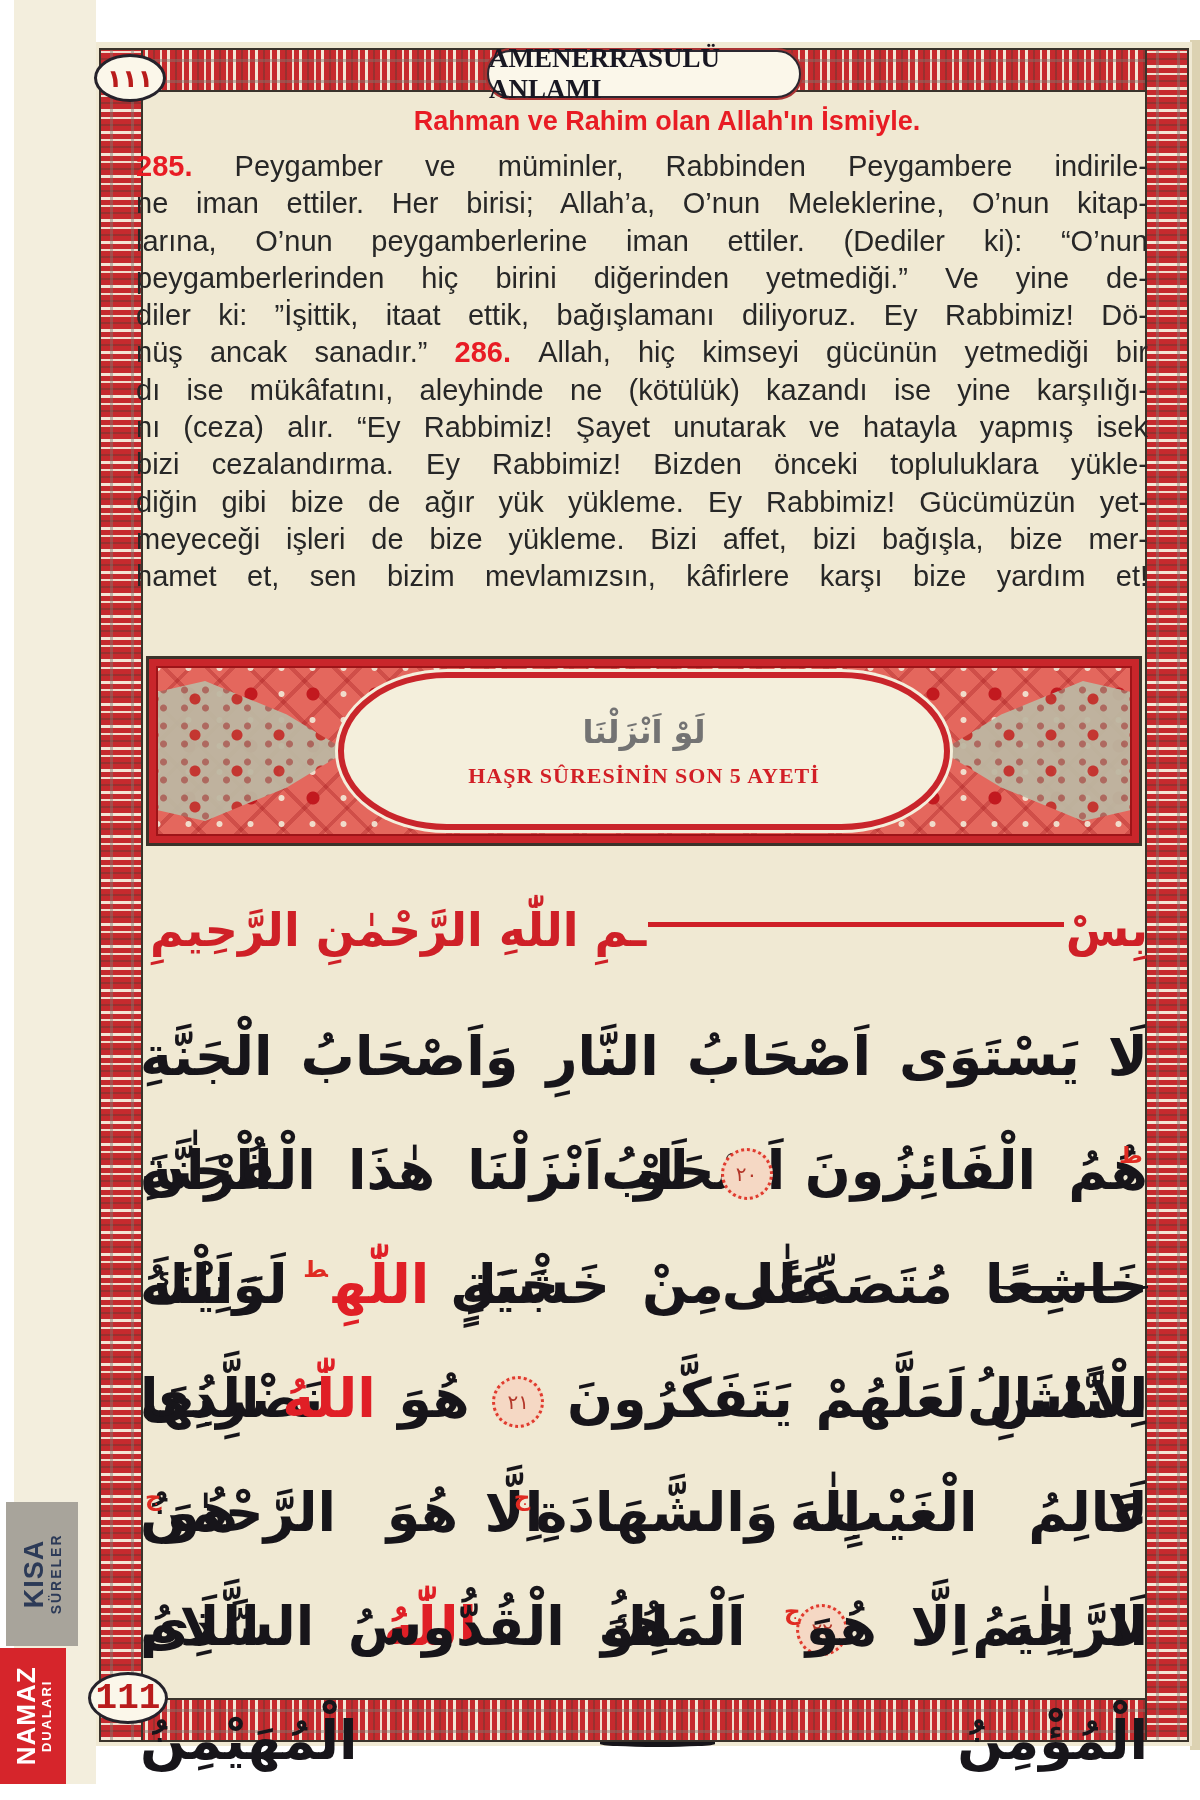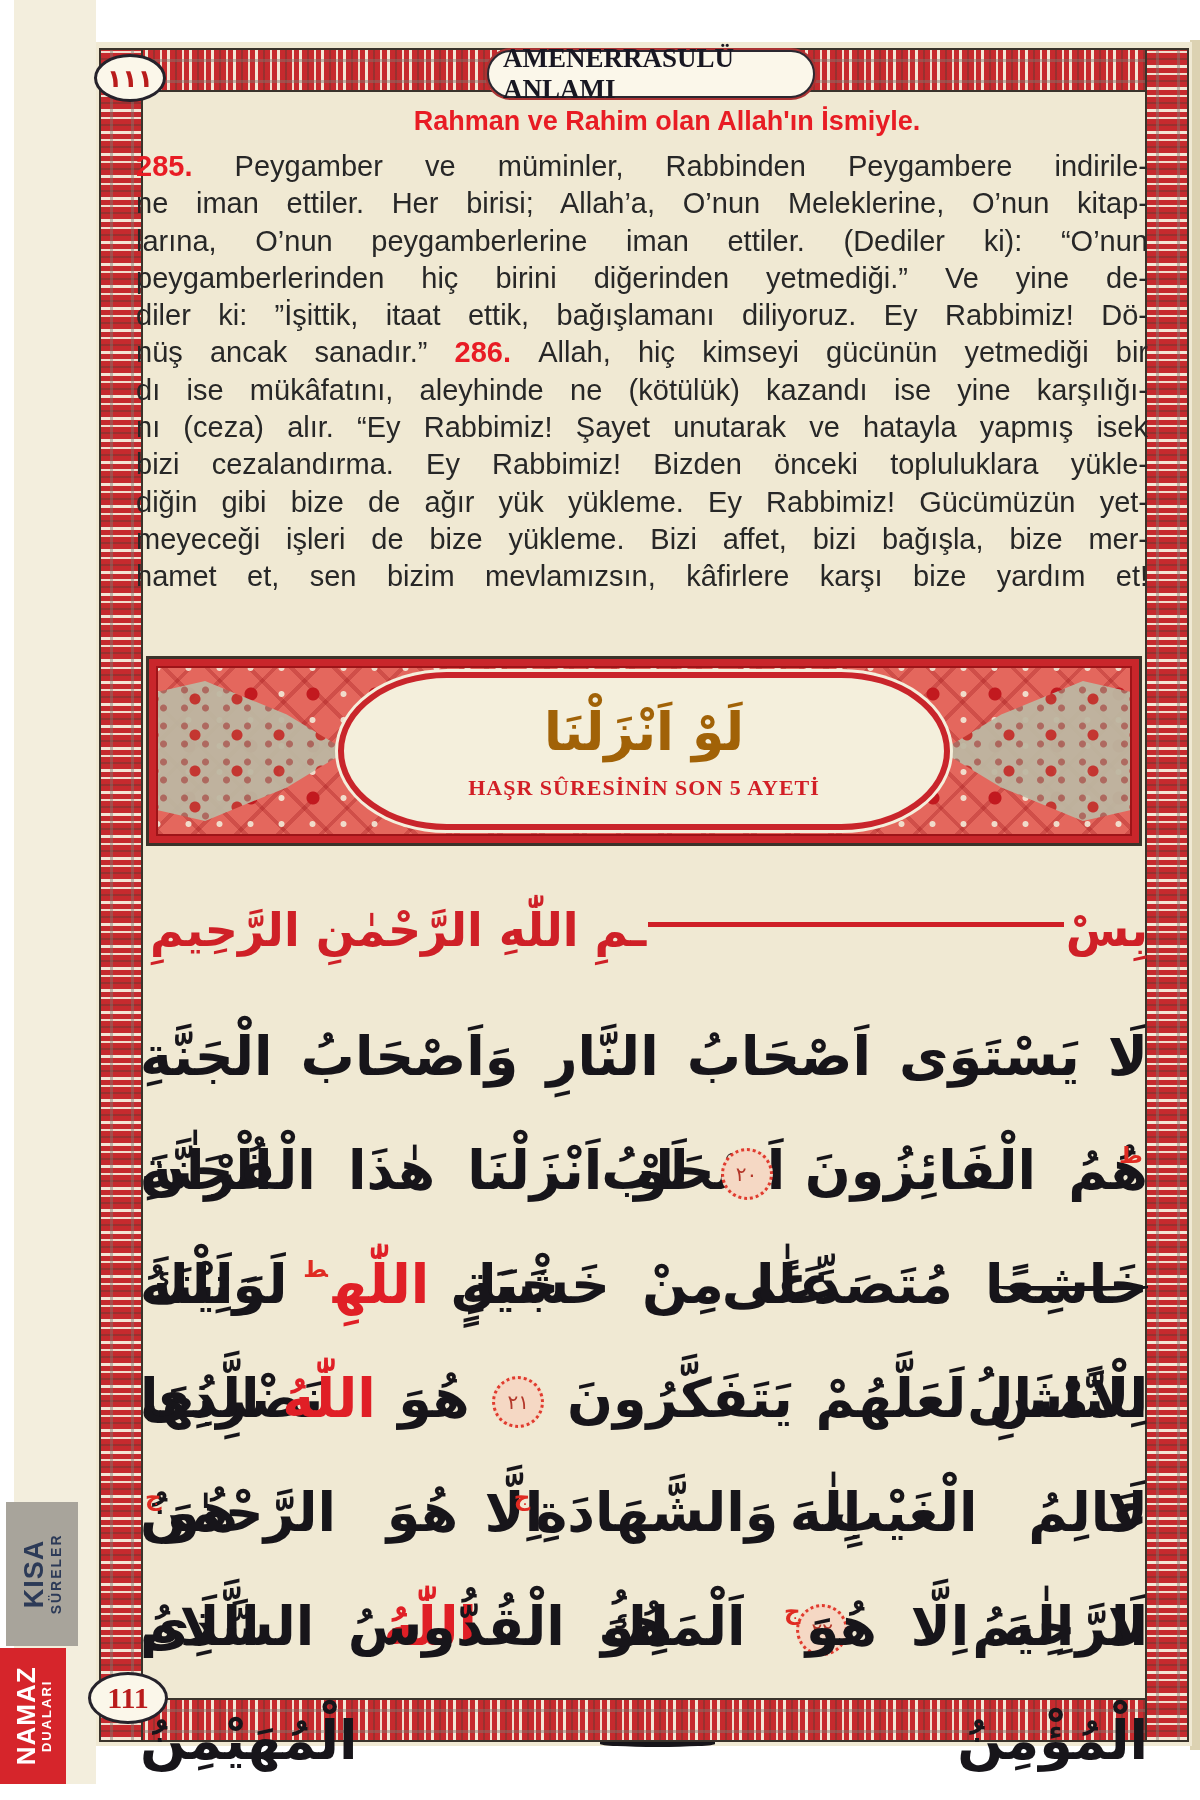--- a/index.html
+++ b/index.html
@@ -22,25 +22,25 @@
       repeating-linear-gradient(0deg,rgba(246,240,222,.95) 0 3px,rgba(246,240,222,0) 3px 8px,rgba(122,53,48,.6) 8px 10px,rgba(246,240,222,0) 10px 15px,rgba(246,240,222,.9) 15px 17px,rgba(246,240,222,0) 17px 22px);}
   .band.top{left:99px;top:48px;width:1090px;height:44px;}
   .band.bottom{left:99px;top:1698px;width:1090px;height:44px;}
   .band.left{left:99px;top:48px;width:44px;height:1694px;}
   .band.right{left:1145px;top:48px;width:44px;height:1694px;}
 
   
   .capsule{position:absolute;left:487px;top:50px;width:310px;height:44px;background:#fbf7ea;
       border:2px solid #2a2730;box-shadow:0 0 0 2px #a33;border-radius:24px;z-index:5;
       display:flex;align-items:center;justify-content:center;
-      font-family:"Liberation Serif",serif;font-weight:bold;font-size:27px;letter-spacing:0px;color:#181722;padding-left:14px;}
+      font-family:"Liberation Serif",serif;font-weight:bold;font-size:27px;letter-spacing:0px;color:#181722;}
   .badge{position:absolute;background:#fbf7ea;border:3px solid #25222b;border-radius:50%;z-index:6;
       display:flex;align-items:center;justify-content:center;color:#b91c1c;}
   .badge.tl{left:94px;top:54px;width:66px;height:42px;font-family:"DejaVu Sans",sans-serif;font-size:25px;font-weight:bold;}
-  .badge.bl{left:88px;top:1672px;width:74px;height:46px;font-family:Liberation Serif, serif;font-size:30px;font-weight:bold;}
+  .badge.bl{left:88px;top:1672px;width:74px;height:46px;font-family:Liberation Mono, monospace;font-size:36px;font-weight:bold;}
 
   
   .tr-heading{position:absolute;left:143px;top:106px;width:960px;text-align:center;
       color:#e81c24;font-weight:bold;font-size:27px;margin-left:44px;}
   .tr-para{position:absolute;left:136px;top:148px;width:1012px;color:#272727;}
   .tline{font-size:29px;line-height:37.3px;text-align:justify;text-align-last:justify;white-space:normal;}
   .tline .red{color:#e81c24;font-weight:bold;}
 
   
   .banner{position:absolute;left:146px;top:656px;width:996px;height:190px;box-sizing:border-box;
@@ -57,21 +57,21 @@
   .medallion{position:absolute;top:50%;width:215px;height:140px;background:#bdb7a2;
       background-image:radial-gradient(circle,#c2342f 0 5px,rgba(0,0,0,0) 6px),radial-gradient(circle,rgba(154,30,30,.5) 0 3px,rgba(0,0,0,0) 4px);
       background-size:42px 36px,21px 18px;opacity:.95;}
   .medallion.west{left:-26px;transform:translateY(-50%);
       clip-path:polygon(0 12%,10% 50%,0 88%,34% 100%,72% 76%,100% 50%,72% 24%,34% 0);}
   .medallion.east{right:-26px;transform:translateY(-50%) scaleX(-1);
       clip-path:polygon(0 12%,10% 50%,0 88%,34% 100%,72% 76%,100% 50%,72% 24%,34% 0);}
   .cartouche{position:relative;z-index:3;width:600px;height:146px;background:#f4efdc;
       border:6px solid #c9252b;border-radius:110px/80px;box-shadow:0 0 0 3px #f4efdc;
       display:flex;flex-direction:column;align-items:center;justify-content:center;}
-  .cartouche .arabic{font-family:"DejaVu Sans",sans-serif;font-size:52px;font-weight:bold;color:#a16207;line-height:1.2;direction:rtl;}
+  .cartouche .arabic{font-family:"DejaVu Sans",sans-serif;font-size:32px;font-weight:bold;color:#737373;line-height:1.2;direction:rtl;}
   .cartouche .caption{font-family:"Liberation Serif",serif;font-weight:bold;font-size:22px;letter-spacing:1px;color:#d21f26;margin-top:11px;}
 
   
   .bismillah{position:absolute;left:150px;top:878px;width:998px;height:104px;display:flex;direction:rtl;
       align-items:center;color:#cf2027;font-family:"DejaVu Sans",sans-serif;font-size:46px;font-weight:bold;}
   .bismillah .kashida{flex:1;height:5px;background:#cf2027;margin:0 2px;transform:translateY(-6px);}
 
   
   .ayat{position:absolute;left:140px;top:1000px;width:1008px;color:#17151a;}
   .aline{direction:rtl;text-align:justify;text-align-last:justify;height:114px;line-height:114px;

